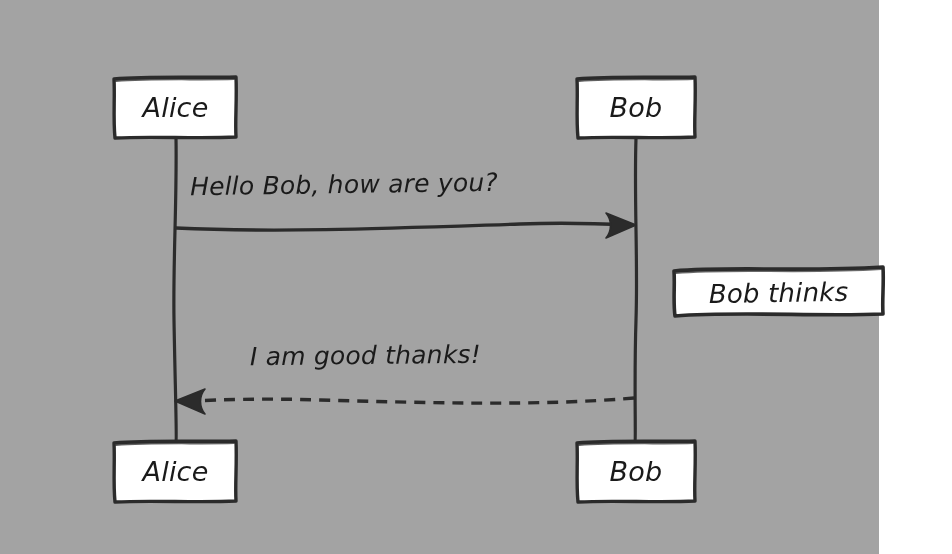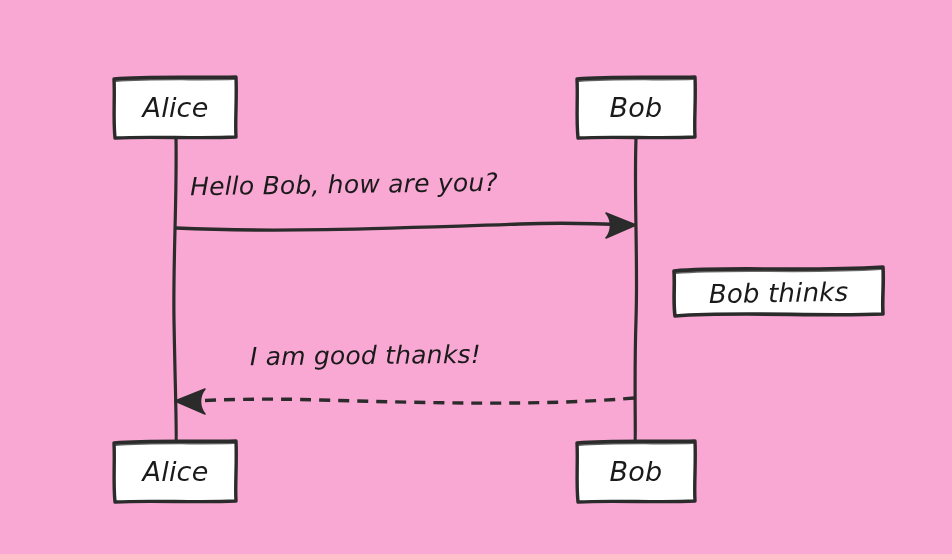--- a/index.html
+++ b/index.html
@@ -8,23 +8,23 @@
     background: #ffffff;
   }
   body {
     width: 952px;
     height: 554px;
     overflow: hidden;
     font-family: "DejaVu Sans", sans-serif;
   }
   #canvas {
     position: relative;
-    width: 952px;
+    width: 879px;
     height: 554px;
-    background: #f9a8d4;
+    background: #a3a3a3;
   }
   #sketch {
     position: absolute;
     top: 0;
     left: 0;
     width: 952px;
     height: 554px;
   }
   .hand-text {
     position: absolute;

